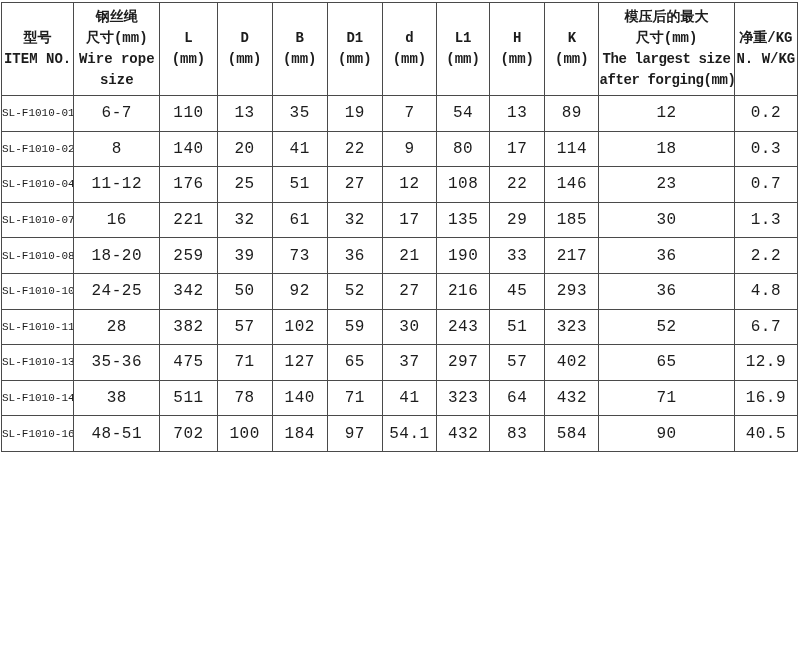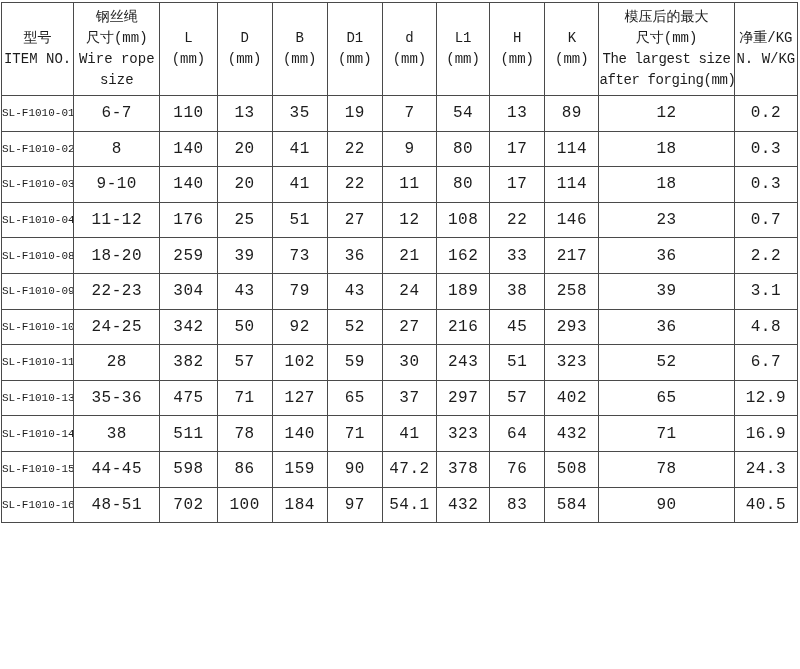--- a/index.html
+++ b/index.html
@@ -35,21 +35,21 @@
     white-space: nowrap;
     background: #ffffff;
   }
   table.spec thead tr {
     height: 93px;
   }
   table.spec tbody tr {
     height: 35.6px;
   }
   table.spec th {
-    font-weight: normal;
+    font-weight: bold;
     font-size: 14px;
     margin-top: 36px;
   }
   .hl {
     line-height: 21px;
     white-space: nowrap;
   }
   .hl-long {
     font-size: 14px;
     letter-spacing: -0.4px;
@@ -174,74 +174,60 @@
           <td>41</td>
           <td>22</td>
           <td>9</td>
           <td>80</td>
           <td>17</td>
           <td>114</td>
           <td>18</td>
           <td>0.3</td>
         </tr>
         <tr>
-          <td class="item-no">SL-F1010-03</td>
-          <td>9-10</td>
-          <td>140</td>
-          <td>20</td>
-          <td>41</td>
-          <td>22</td>
-          <td>11</td>
-          <td>80</td>
-          <td>17</td>
-          <td>114</td>
-          <td>18</td>
-          <td>0.3</td>
-        </tr>
-        <tr>
           <td class="item-no">SL-F1010-04</td>
           <td>11-12</td>
           <td>176</td>
           <td>25</td>
           <td>51</td>
           <td>27</td>
           <td>12</td>
           <td>108</td>
           <td>22</td>
           <td>146</td>
           <td>23</td>
           <td>0.7</td>
         </tr>
         <tr>
+          <td class="item-no">SL-F1010-07</td>
+          <td>16</td>
+          <td>221</td>
+          <td>32</td>
+          <td>61</td>
+          <td>32</td>
+          <td>17</td>
+          <td>135</td>
+          <td>29</td>
+          <td>185</td>
+          <td>30</td>
+          <td>1.3</td>
+        </tr>
+        <tr>
           <td class="item-no">SL-F1010-08</td>
           <td>18-20</td>
           <td>259</td>
           <td>39</td>
           <td>73</td>
           <td>36</td>
           <td>21</td>
-          <td>162</td>
+          <td>190</td>
           <td>33</td>
           <td>217</td>
           <td>36</td>
           <td>2.2</td>
-        </tr>
-        <tr>
-          <td class="item-no">SL-F1010-09</td>
-          <td>22-23</td>
-          <td>304</td>
-          <td>43</td>
-          <td>79</td>
-          <td>43</td>
-          <td>24</td>
-          <td>189</td>
-          <td>38</td>
-          <td>258</td>
-          <td>39</td>
-          <td>3.1</td>
         </tr>
         <tr>
           <td class="item-no">SL-F1010-10</td>
           <td>24-25</td>
           <td>342</td>
           <td>50</td>
           <td>92</td>
           <td>52</td>
           <td>27</td>
           <td>216</td>
@@ -286,34 +272,20 @@
           <td>140</td>
           <td>71</td>
           <td>41</td>
           <td>323</td>
           <td>64</td>
           <td>432</td>
           <td>71</td>
           <td>16.9</td>
         </tr>
         <tr>
-          <td class="item-no">SL-F1010-15</td>
-          <td>44-45</td>
-          <td>598</td>
-          <td>86</td>
-          <td>159</td>
-          <td>90</td>
-          <td>47.2</td>
-          <td>378</td>
-          <td>76</td>
-          <td>508</td>
-          <td>78</td>
-          <td>24.3</td>
-        </tr>
-        <tr>
           <td class="item-no">SL-F1010-16</td>
           <td>48-51</td>
           <td>702</td>
           <td>100</td>
           <td>184</td>
           <td>97</td>
           <td>54.1</td>
           <td>432</td>
           <td>83</td>
           <td>584</td>

